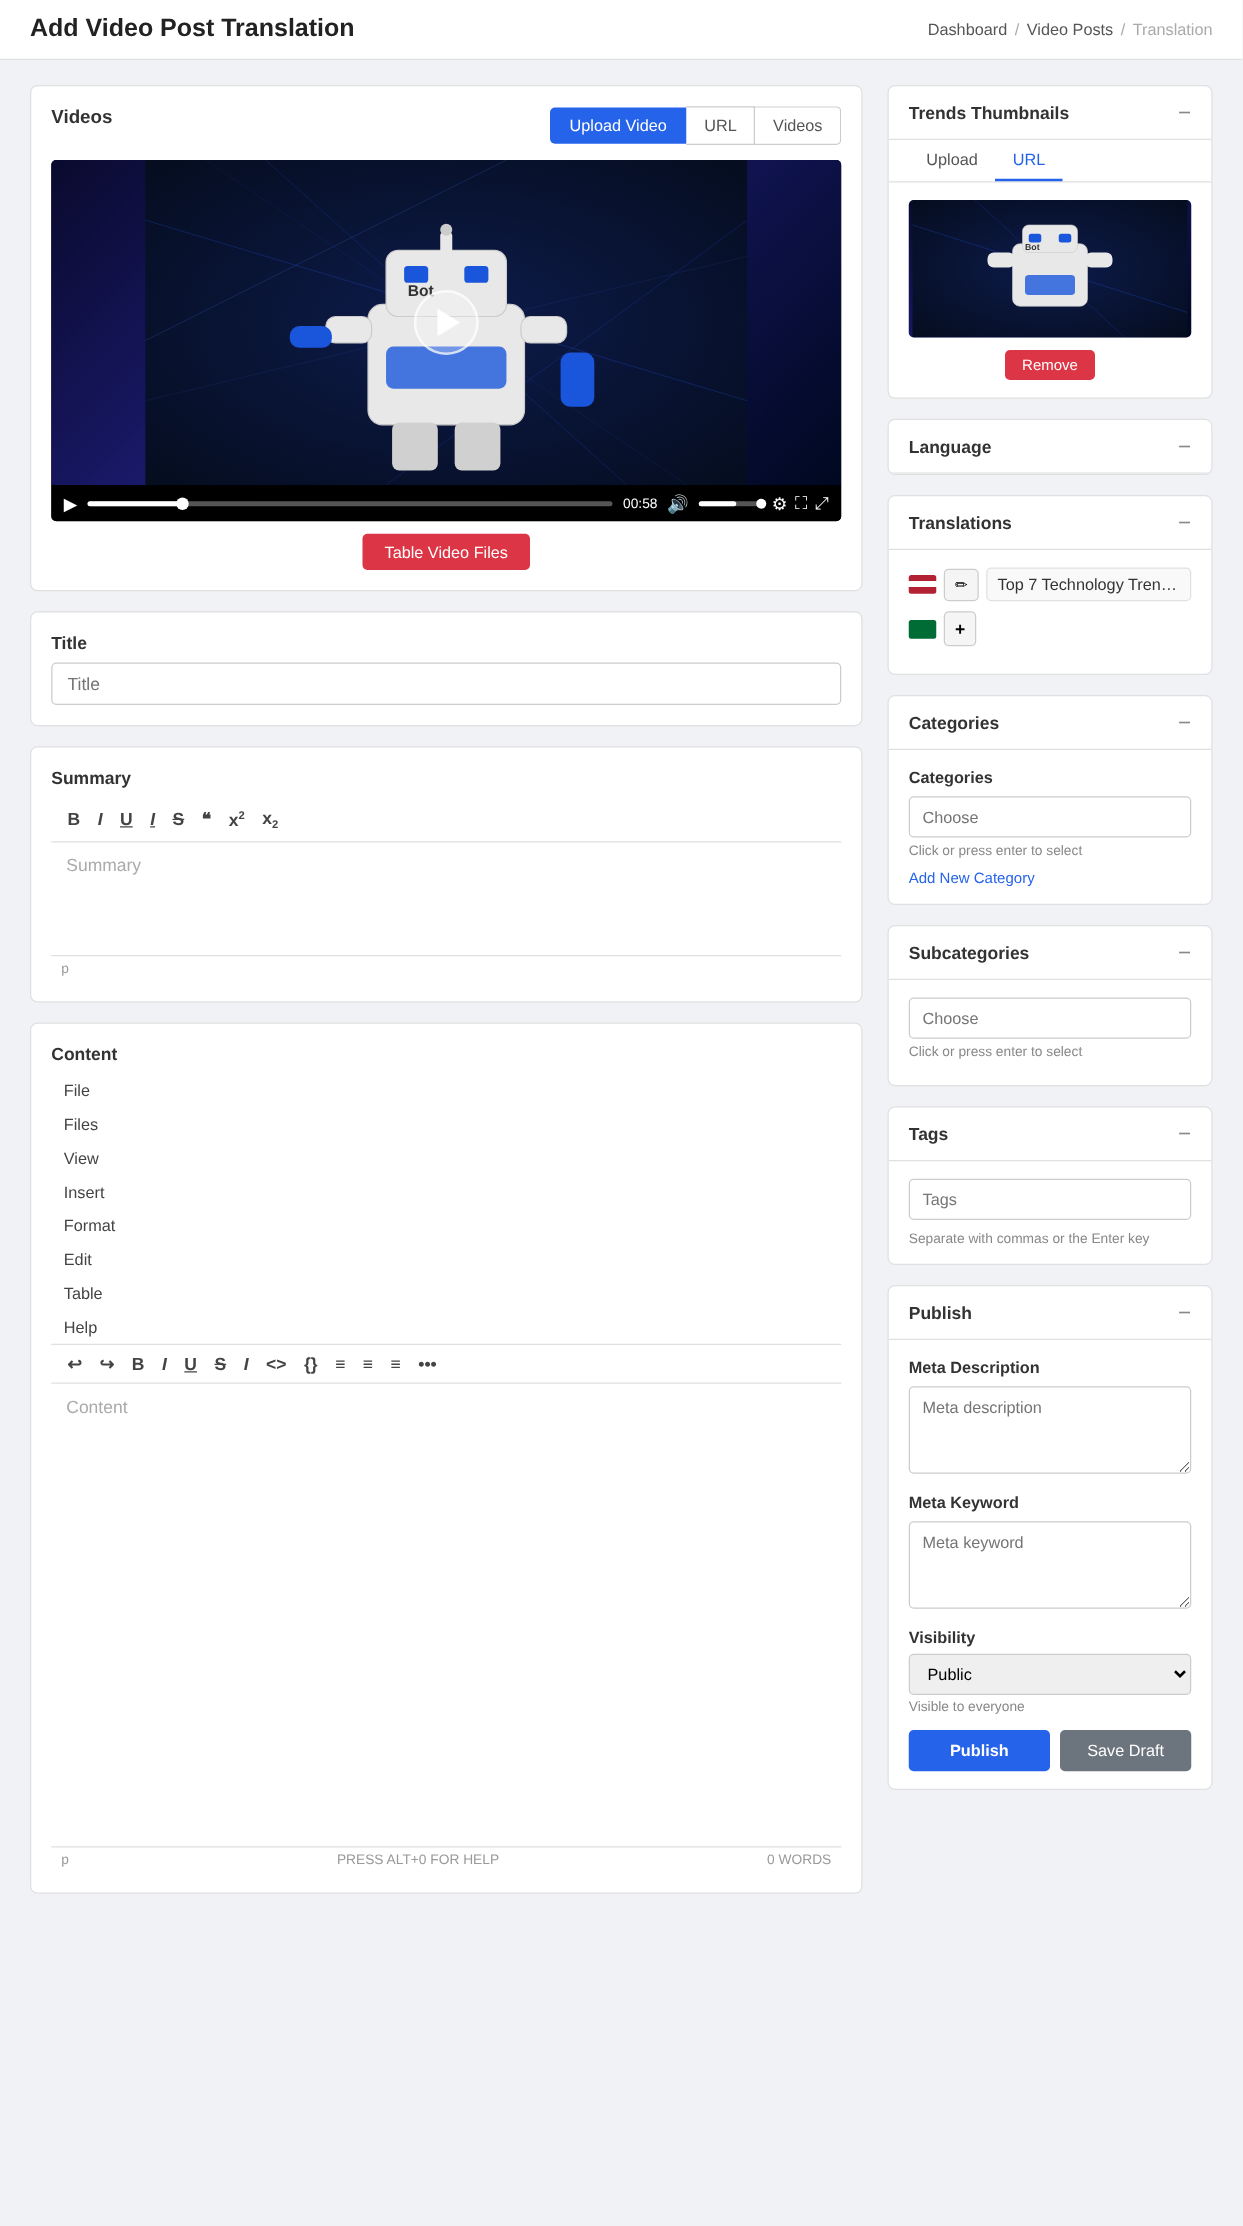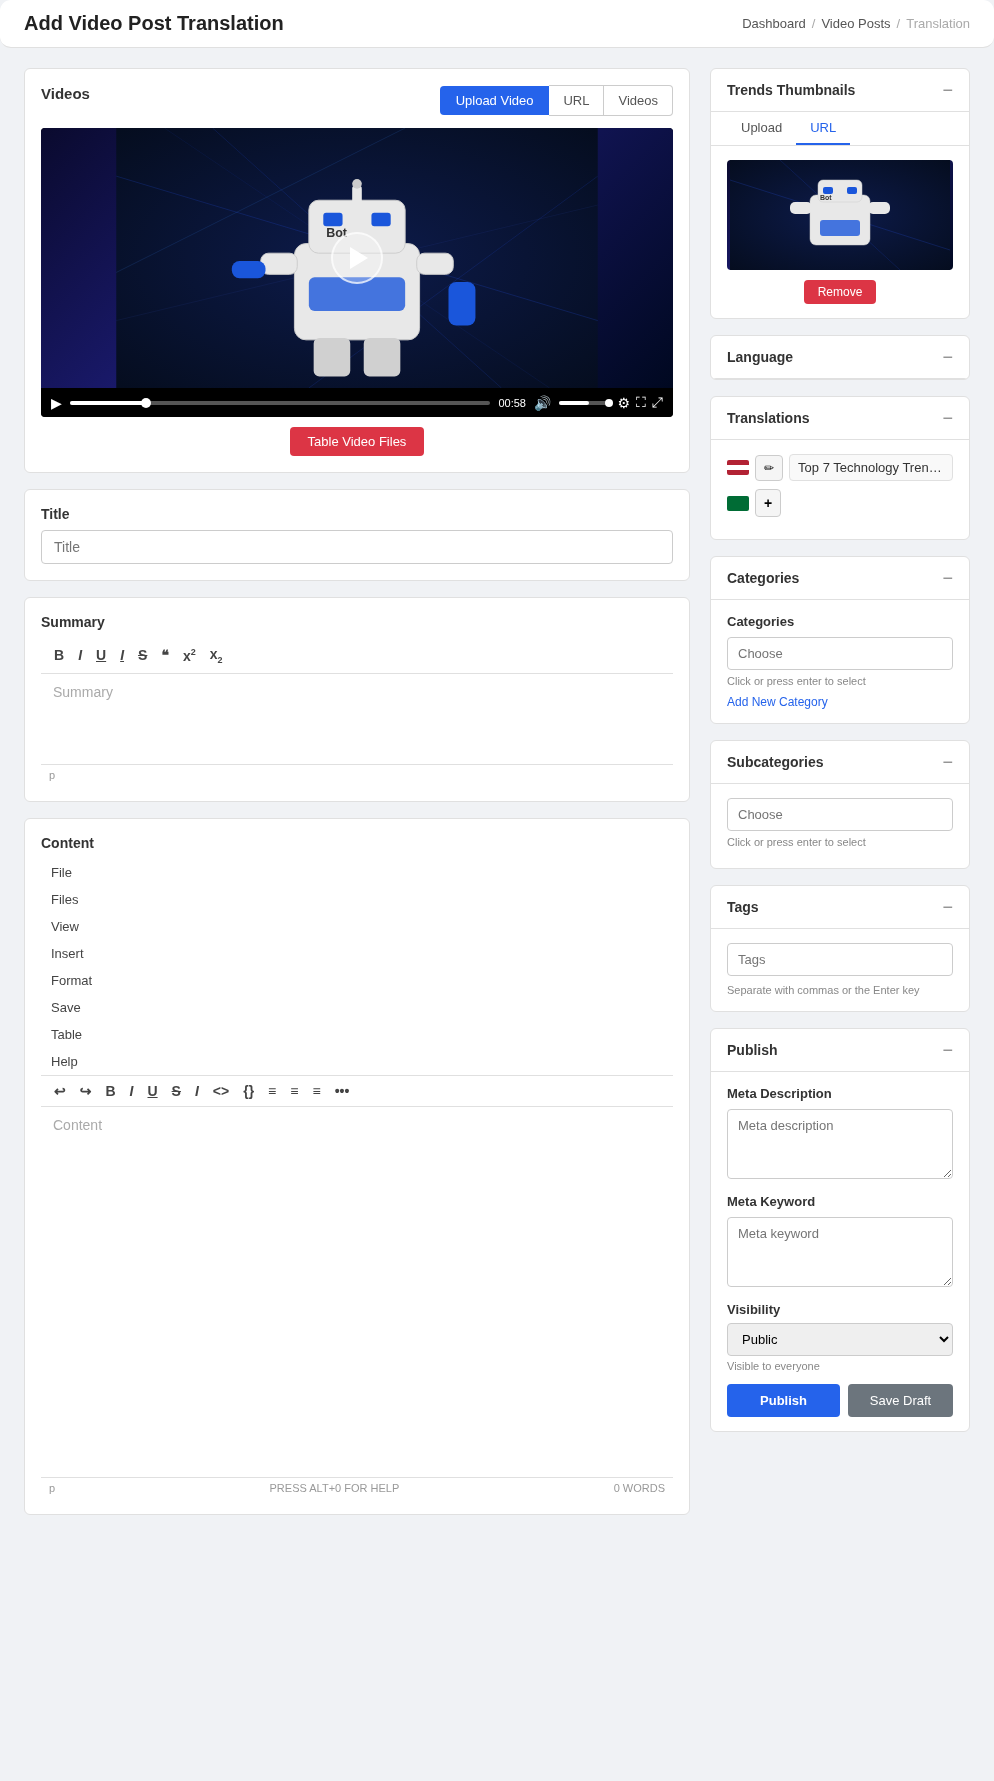--- a/index.html
+++ b/index.html
@@ -1,20 +1,20 @@
 <!DOCTYPE html>
 <html><head>
   <meta charset="utf-8">
   <style>
     * { box-sizing: border-box; margin: 0; padding: 0; }
     body { font-family: -apple-system, BlinkMacSystemFont, 'Segoe UI', sans-serif; background: #f0f2f5; color: #333; font-size: 14px; }
 
     .page-wrapper { display: flex; flex-direction: column; min-height: 100vh; }
 
-    .top-header { background: #fff; border-bottom: 1px solid #e0e0e0; padding: 12px 24px; display: flex; align-items: center; justify-content: space-between; border-radius: 11px; }
+    .top-header { background: #fff; border-bottom: 1px solid #e0e0e0; padding: 12px 24px; display: flex; align-items: center; justify-content: space-between; }
     .page-title { font-size: 20px; font-weight: 600; color: #222; }
     .breadcrumb { font-size: 13px; color: #888; display: flex; align-items: center; gap: 6px; }
     .breadcrumb a { color: #555; text-decoration: none; }
     .breadcrumb span { color: #aaa; }
 
     .main-content { display: flex; gap: 20px; padding: 20px 24px; align-items: flex-start; }
 
     .left-panel { flex: 1; min-width: 0; display: flex; flex-direction: column; gap: 16px; }
     .right-panel { width: 260px; flex-shrink: 0; display: flex; flex-direction: column; gap: 16px; }
 
@@ -242,21 +242,21 @@
       </div>
 
       <div class="form-section">
         <label class="form-label">Content</label>
         <div class="content-menu">
           <span class="menu-item">File</span>
           <span class="menu-item">Files</span>
           <span class="menu-item">View</span>
           <span class="menu-item">Insert</span>
           <span class="menu-item">Format</span>
-          <span class="menu-item">Save</span>
+          <span class="menu-item">Edit</span>
           <span class="menu-item">Table</span>
           <span class="menu-item">Help</span>
         </div>
         <div class="content-toolbar">
           <button class="toolbar-btn">↩</button>
           <button class="toolbar-btn">↪</button>
           <button class="toolbar-btn"><b>B</b></button>
           <button class="toolbar-btn"><i>I</i></button>
           <button class="toolbar-btn"><u>U</u></button>
           <button class="toolbar-btn"><s>S</s></button>

